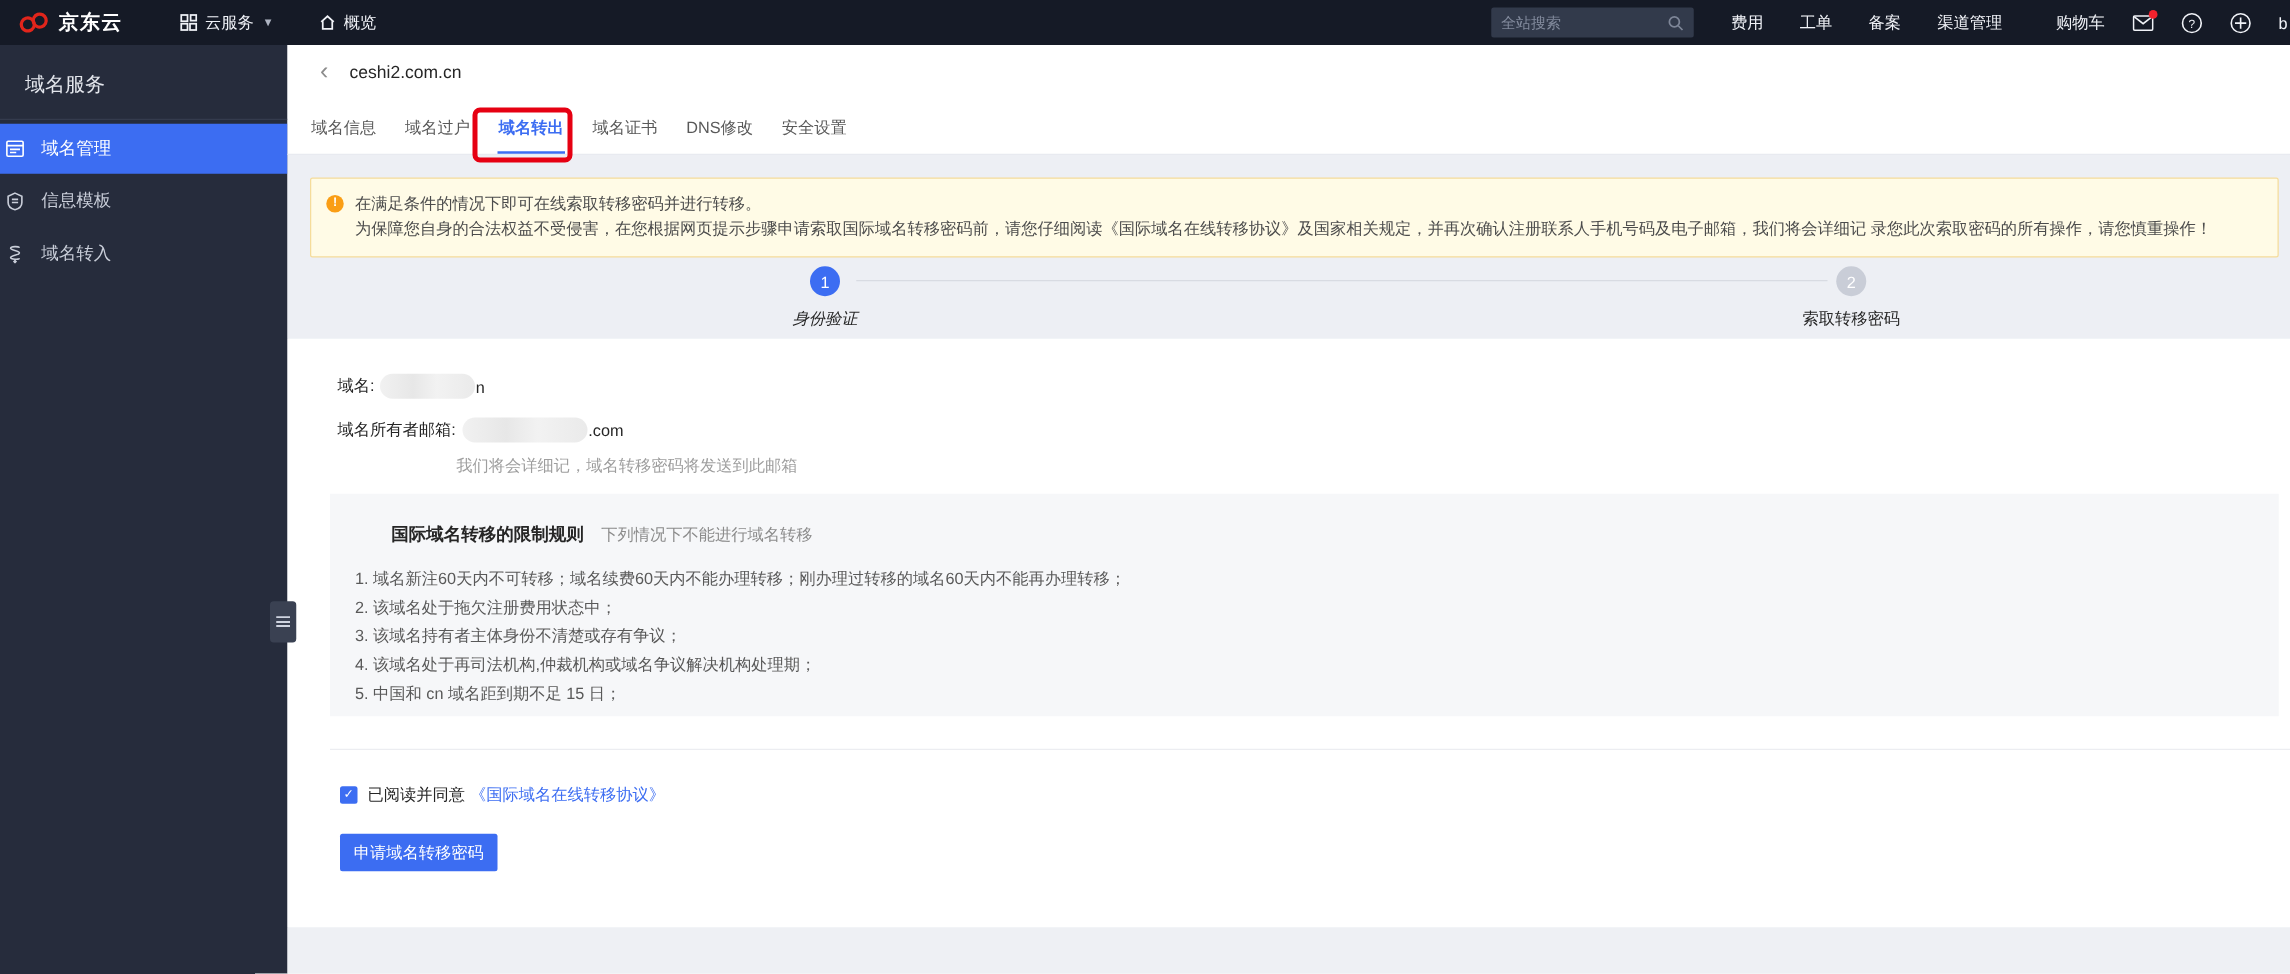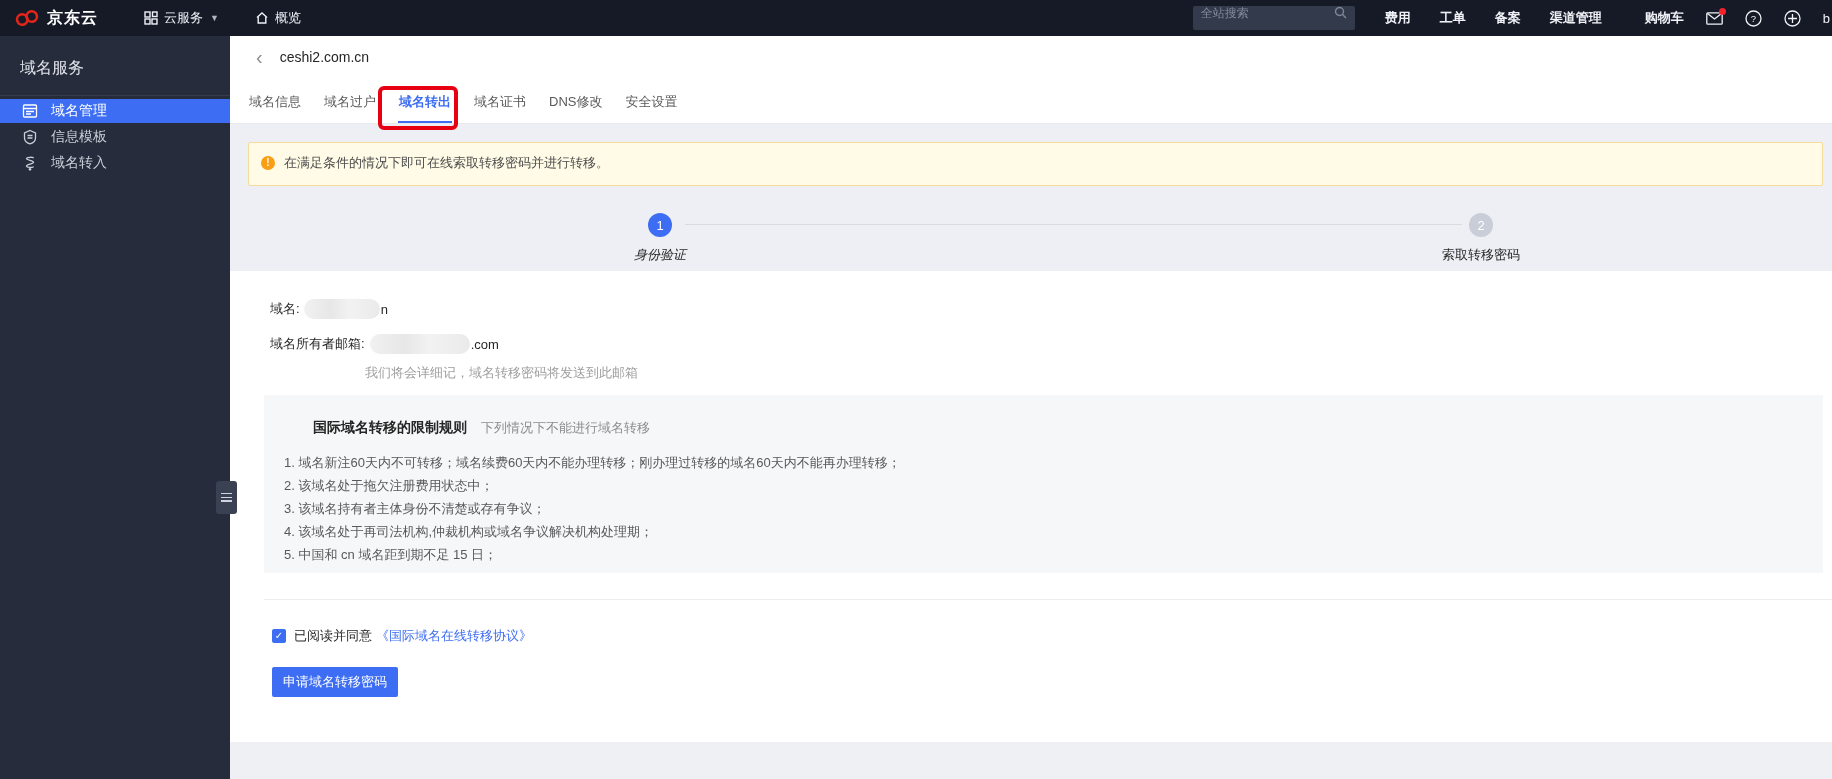--- a/index.html
+++ b/index.html
@@ -10,38 +10,38 @@
   .navbar { position:absolute; left:0; top:0; width:1832px; height:36px; background:#151a26;
             display:flex; align-items:center; padding-left:14px; color:#f0f2f7; font-size:13px; }
   .brand { display:flex; align-items:center; gap:7px; cursor:pointer; }
   .brand-name { font-size:16px; font-weight:bold; color:#fff; letter-spacing:1px; }
   .nav-menu-item { display:flex; align-items:center; gap:6px; cursor:pointer; }
   .nav-menu-item.first { margin-left:46px; }
   .nav-menu-item.second { margin-left:36px; }
   .caret { font-size:9px; color:#aeb4c2; margin-left:1px; }
   .nav-spacer { flex:1; }
   .search-box { width:162px; height:24px; background:#323a4b; border-radius:2px;
-                display:flex; align-items:flex-start; padding:0 8px; }
+                display:flex; align-items:center; padding:0 8px; }
   .search-box input { flex:1; background:transparent; border:none; outline:none;
                       color:#cfd4e0; font-size:12px; width:110px; }
   .search-box input::placeholder { color:#828a9c; }
-  .nav-links { display:flex; align-items:center; gap:29px; margin-left:30px;font-weight:bold; }
+  .nav-links { display:flex; align-items:center; gap:29px; margin-left:30px; }
   .nav-link { cursor:pointer; white-space:nowrap; }
   .nav-icons { display:flex; align-items:center; gap:19px; margin-left:21px; }
   .nav-icon-btn { position:relative; width:20px; height:20px; display:flex; align-items:center;
                   justify-content:center; cursor:pointer; }
   .mail-dot { position:absolute; right:-1px; top:0; width:7px; height:7px; border-radius:50%;
               background:#f5222d; }
   .nav-user { margin-left:20px; margin-right:2px; color:#f0f2f7; }
 
   
   .sidebar { position:absolute; left:0; top:36px; width:230px; height:743px; background:#262c3c; }
   .sidebar-title { padding:22px 20px 16px 20px; font-size:16px; color:#e3e6ec; }
   .sidebar-sep { height:1px; background:#343b4d; margin:0; }
-  .side-item { height:24px; display:flex; align-items:center; gap:13px; padding-left:22px;
+  .side-item { height:40px; display:flex; align-items:center; gap:13px; padding-left:4px;
                color:#c9ced9; font-size:14px; cursor:pointer; margin-top:2px; }
   .side-item.active { background:#3c6df2; color:#fff; margin-top:3px; }
   .side-item svg { flex:0 0 auto; }
 
   
   .collapse-handle { position:absolute; left:216px; top:481px; width:21px; height:33px;
                      background:#3a4152; border-radius:3px; display:flex; align-items:center;
                      justify-content:center; cursor:pointer; z-index:6; }
   .collapse-handle .bars { width:11px; height:9px;
         background:repeating-linear-gradient(#cfd4e0 0 1.5px, transparent 1.5px 3.7px); }
@@ -236,20 +236,21 @@
     </div>
   </div>
 
   <div class="annotation"></div>
 
   <div class="gray-section">
     <div class="banner">
       <span class="banner-icon">!</span>
       <div class="banner-text">
         <div>在满足条件的情况下即可在线索取转移密码并进行转移。</div>
+        <div>为保障您自身的合法权益不受侵害，在您根据网页提示步骤申请索取国际域名转移密码前，请您仔细阅读《国际域名在线转移协议》及国家相关规定，并再次确认注册联系人手机号码及电子邮箱，我们将会详细记 录您此次索取密码的所有操作，请您慎重操作！</div>
       </div>
     </div>
     <div class="steps">
       <div class="step-line"></div>
       <div class="step-circle c1">1</div>
       <div class="step-circle c2">2</div>
       <div class="step-label l1">身份验证</div>
       <div class="step-label l2">索取转移密码</div>
     </div>
   </div>

